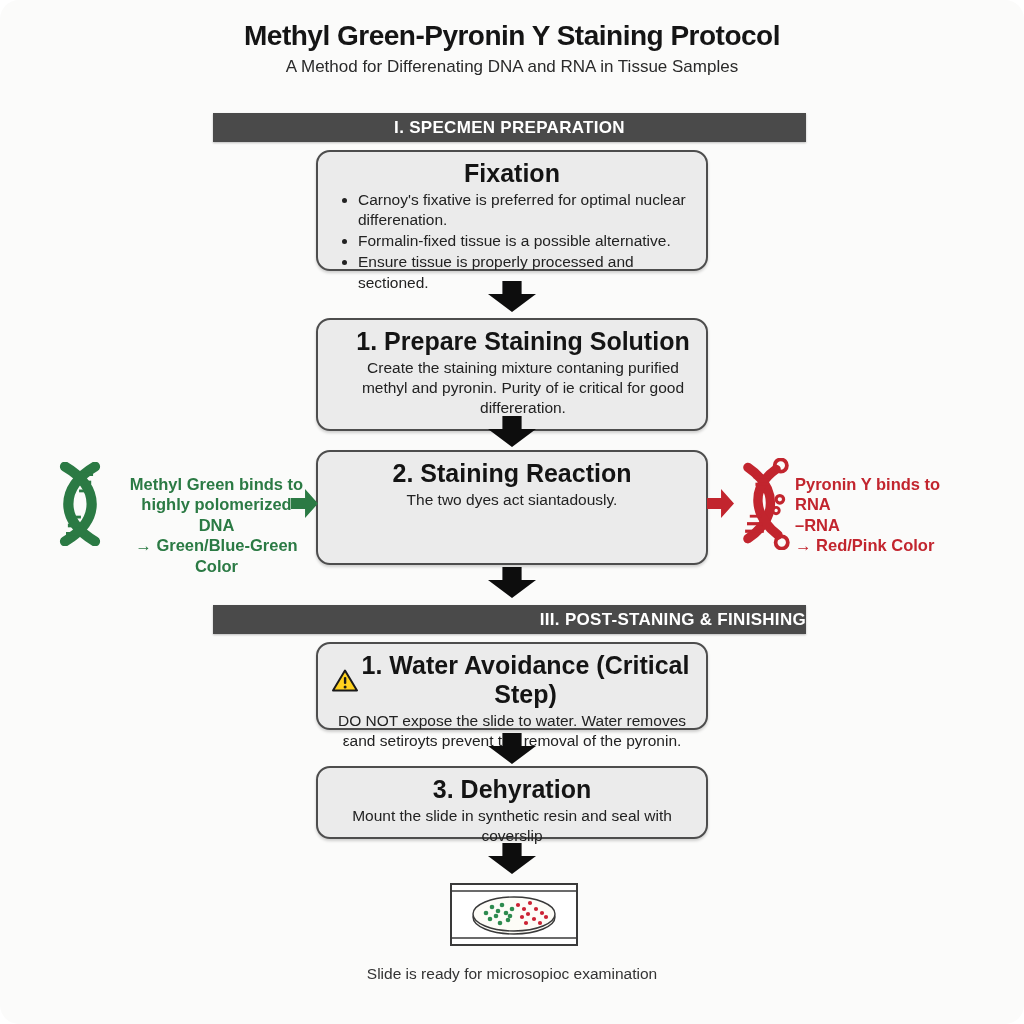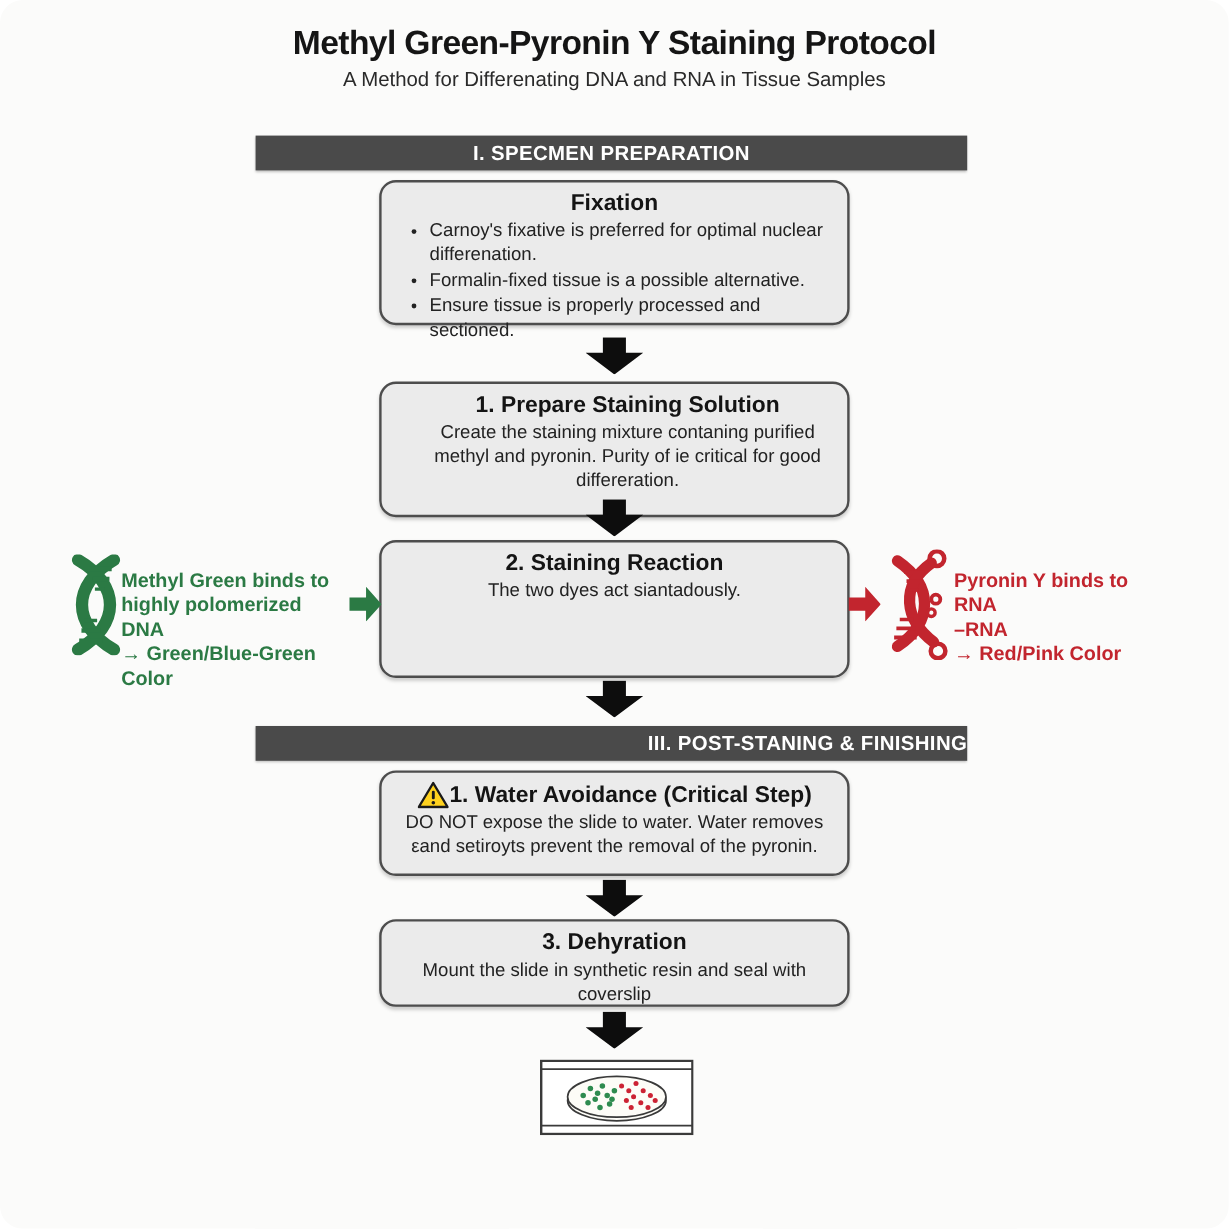--- a/index.html
+++ b/index.html
@@ -30,21 +30,21 @@
     box-shadow: 0 1px 2px rgba(0,0,0,0.25);
   }
   .bar-1 { top: 113px; }
   .bar-2 { top: 605px; text-align: right; }
   .flow-box {
     position: absolute; left: 316px; width: 392px;
     background: #ebebeb; border: 2px solid #4d4d4d; border-radius: 14px;
     box-shadow: 0 2px 3px rgba(0,0,0,0.18);
     padding: 7px 14px 6px 14px;
   }
-  .box-title { text-align: center; font-size: 19px; font-weight: bold; color: #141414; }
+  .box-title { text-align: center; font-size: 25px; font-weight: bold; color: #141414; }
   .box-body  { text-align: center; font-size: 15.5px; color: #222; line-height: 1.3; margin-top: 2px; }
   .box-fixation   { top: 150px; height: 121px; }
   .box-prepare    { top: 318px; height: 113px; padding-left: 36px;  }
   .box-staining   { top: 450px; height: 115px; }
   .box-water      { top: 642px; height: 88px;  }
   .box-dehydration{ top: 766px; height: 73px;  }
   .bullet-list {
     margin: 2px 0 0 26px; font-size: 15.5px; color: #222; line-height: 1.3;
     text-align: left;
   }
@@ -55,21 +55,21 @@
   }
   .da-1 { top: 281px; } .da-2 { top: 416px; } .da-3 { top: 567px; }
   .da-4 { top: 733px; } .da-5 { top: 843px; }
   .side-arrow {
     position: absolute; width: 27px; height: 29px;
     clip-path: polygon(0 31%, 52% 31%, 52% 0, 100% 50%, 52% 100%, 52% 69%, 0 69%);
   }
   .arrow-green { left: 291px; top: 489px; background: #2b7a44; }
   .arrow-red   { left: 707px; top: 489px; background: #c2252e; }
   .annotation { position: absolute; font-weight: bold; font-size: 16.5px; line-height: 1.24; }
-  .annotation-left  { left: 101px; top: 474px; width: 185px; color: #2b7a44; text-align: left; }
+  .annotation-left  { left: 124px; top: 474px; width: 185px; color: #2b7a44; text-align: center; }
   .annotation-right { left: 795px; top: 474px; width: 180px; color: #c2252e; text-align: left; }
   .dna-icon-left  { position: absolute; left: 52px;  top: 462px; }
   .dna-icon-right { position: absolute; left: 731px; top: 458px; }
   .water-title-row {
     display: flex; align-items: center; justify-content: center; gap: 1px;
   }
   .slide-illustration { position: absolute; left: 450px; top: 883px; }
   .footer-caption {
     position: absolute; top: 965px; left: 0; width: 100%;
     text-align: center; font-size: 15.5px; color: #333;
@@ -206,14 +206,15 @@
           <circle cx="72" cy="34" r="2.1"></circle>
         <circle cx="78" cy="31" r="2.1"></circle>
           <circle cx="84" cy="36" r="2.1"></circle>
           <circle cx="90" cy="40" r="2.1"></circle>
         <circle cx="96" cy="34" r="2.1"></circle>
           <circle cx="76" cy="40" r="2.1"></circle>
       </g>
     </svg>
   </div>
 
+  <div class="footer-caption">Slide is ready for microsopioc examination</div>
 
 </div>
 
 </body></html>

